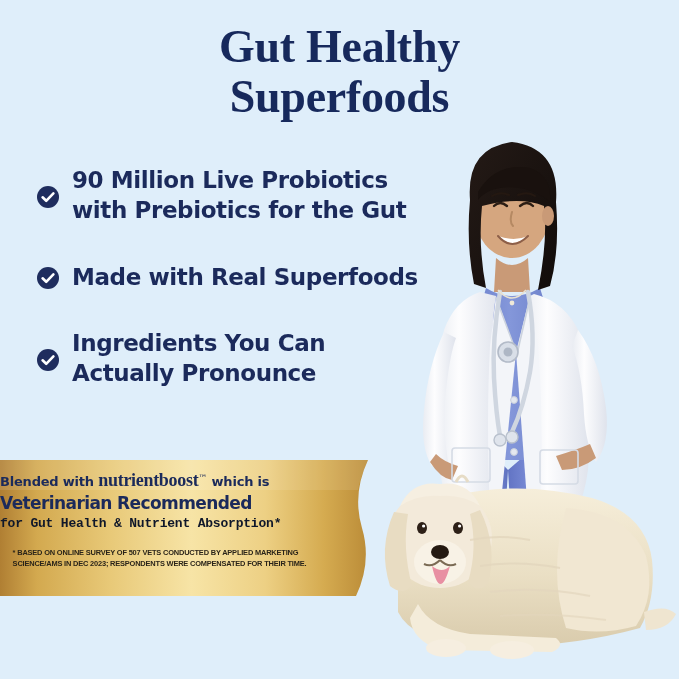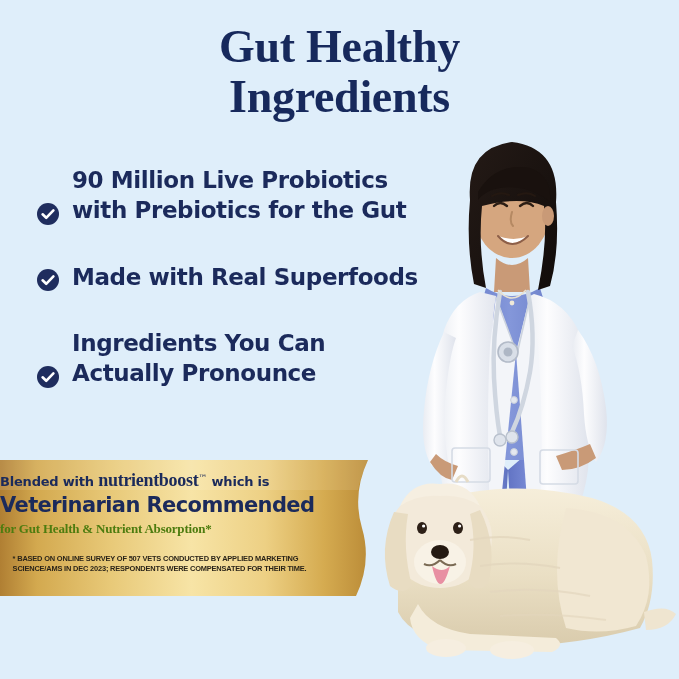--- a/index.html
+++ b/index.html
@@ -36,21 +36,21 @@
 
   
   .bullets {
     position:absolute;
     top:165px; left:36px;
     width:400px;
     z-index:6;
   }
   .bullet {
     display:flex;
-    align-items:flex-end;
+    align-items:center;
     margin-bottom:36px;
   }
   .bullet:last-child { margin-bottom:14px; }
 
   .check-icon {
     flex:0 0 auto;
     width:24px; height:24px;
     margin-top:3px;
     margin-right:12px;
   }
@@ -109,31 +109,31 @@
   }
   .rib-tm {
     font-size:9px;
     vertical-align:super;
     font-family:"DejaVu Sans", sans-serif;
     font-weight:normal;
   }
   .rib-line2 {
     font-family:"DejaVu Sans", sans-serif;
     font-weight:bold;
-    font-size:21px;
+    font-size:17px;
     color:#1b2a5b;
     letter-spacing:-0.6px;
     line-height:1.2;
     margin-top:1px;
   }
   .rib-line3 {
-    font-family:Liberation Serif, serif;
+    font-family:Liberation Mono, monospace;
     font-weight:bold;
     font-size:13px;
-    color:#4d7c0f;
+    color:#0f172a;
     letter-spacing:-0.2px;
     margin-top:3px;
   }
   .rib-disclaimer {
     margin-top:17px;
     font-family:"Liberation Sans", sans-serif;
     font-weight:bold;
     font-size:8px;
     line-height:1.35;
     color:#2a2419;
@@ -142,21 +142,21 @@
     white-space:pre-line;
   }
 </style>
 </head>
 <body>
 
 <div id="poster">
 
   <h1 class="headline">
     <span class="l1">Gut Healthy</span>
-    <span class="l2">Ingredients</span>
+    <span class="l2">Superfoods</span>
   </h1>
 
   <div class="bullets">
 
     <div class="bullet">
       <span class="check-icon">
         <svg viewBox="0 0 24 24">
           <circle cx="12" cy="12" r="11" fill="#1f2d5e"></circle>
           <path d="M6.6 12.3 L10.2 15.8 L17.4 8.4" fill="none" stroke="#ffffff" stroke-width="2.6" stroke-linecap="round" stroke-linejoin="round"></path>
         </svg>

